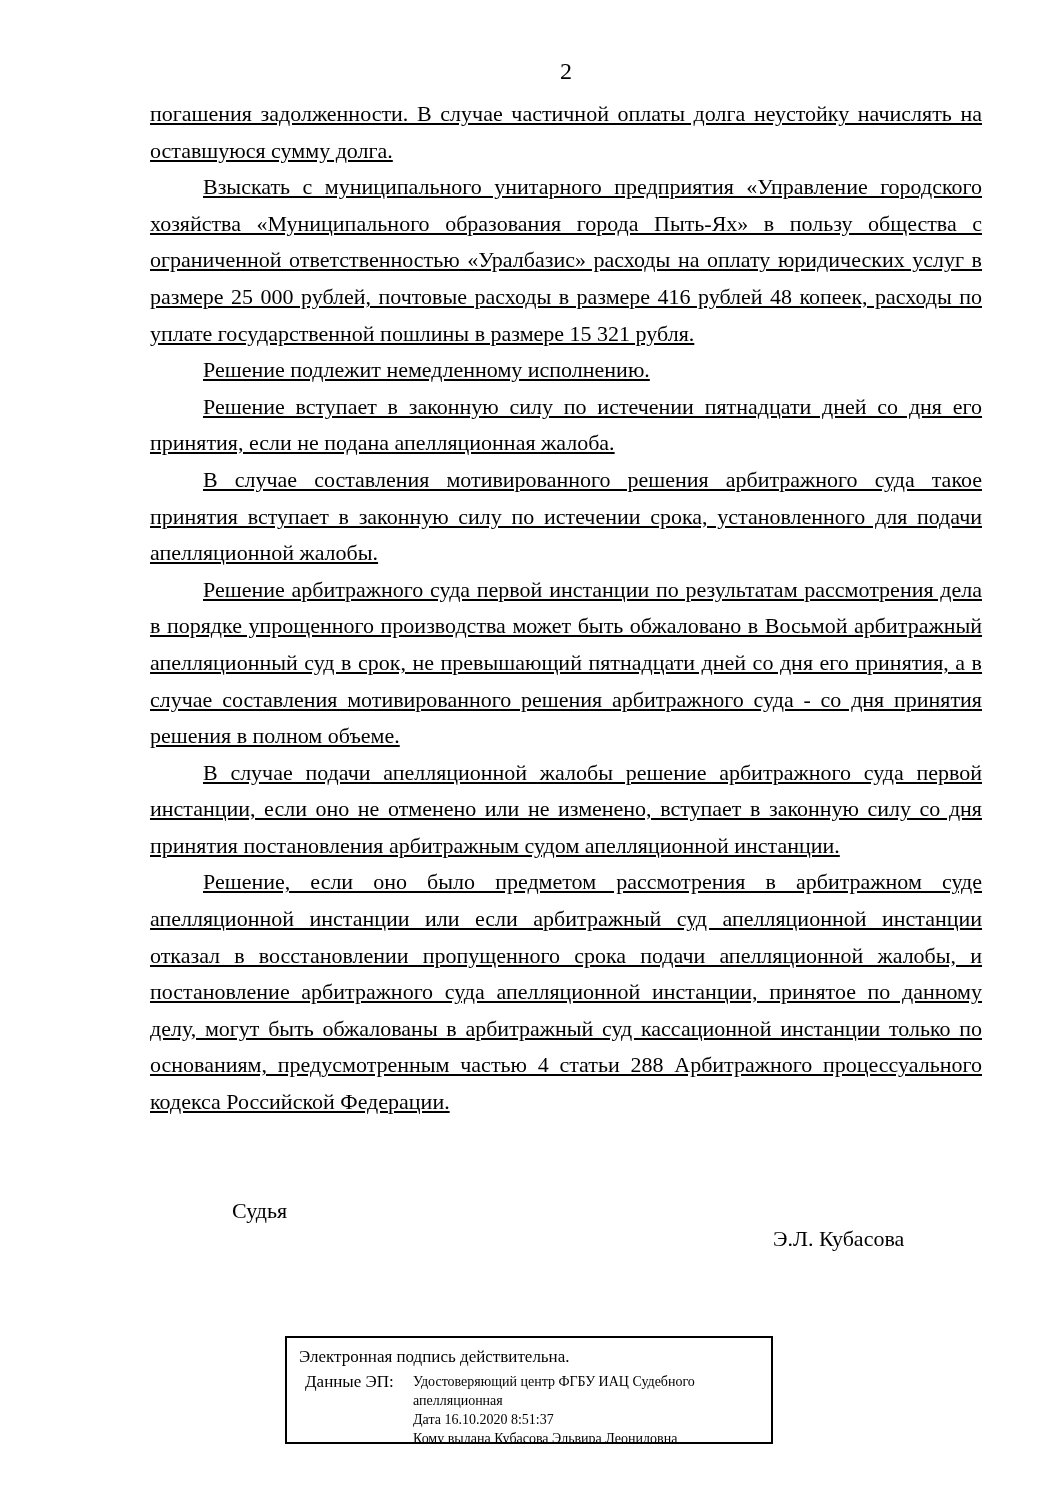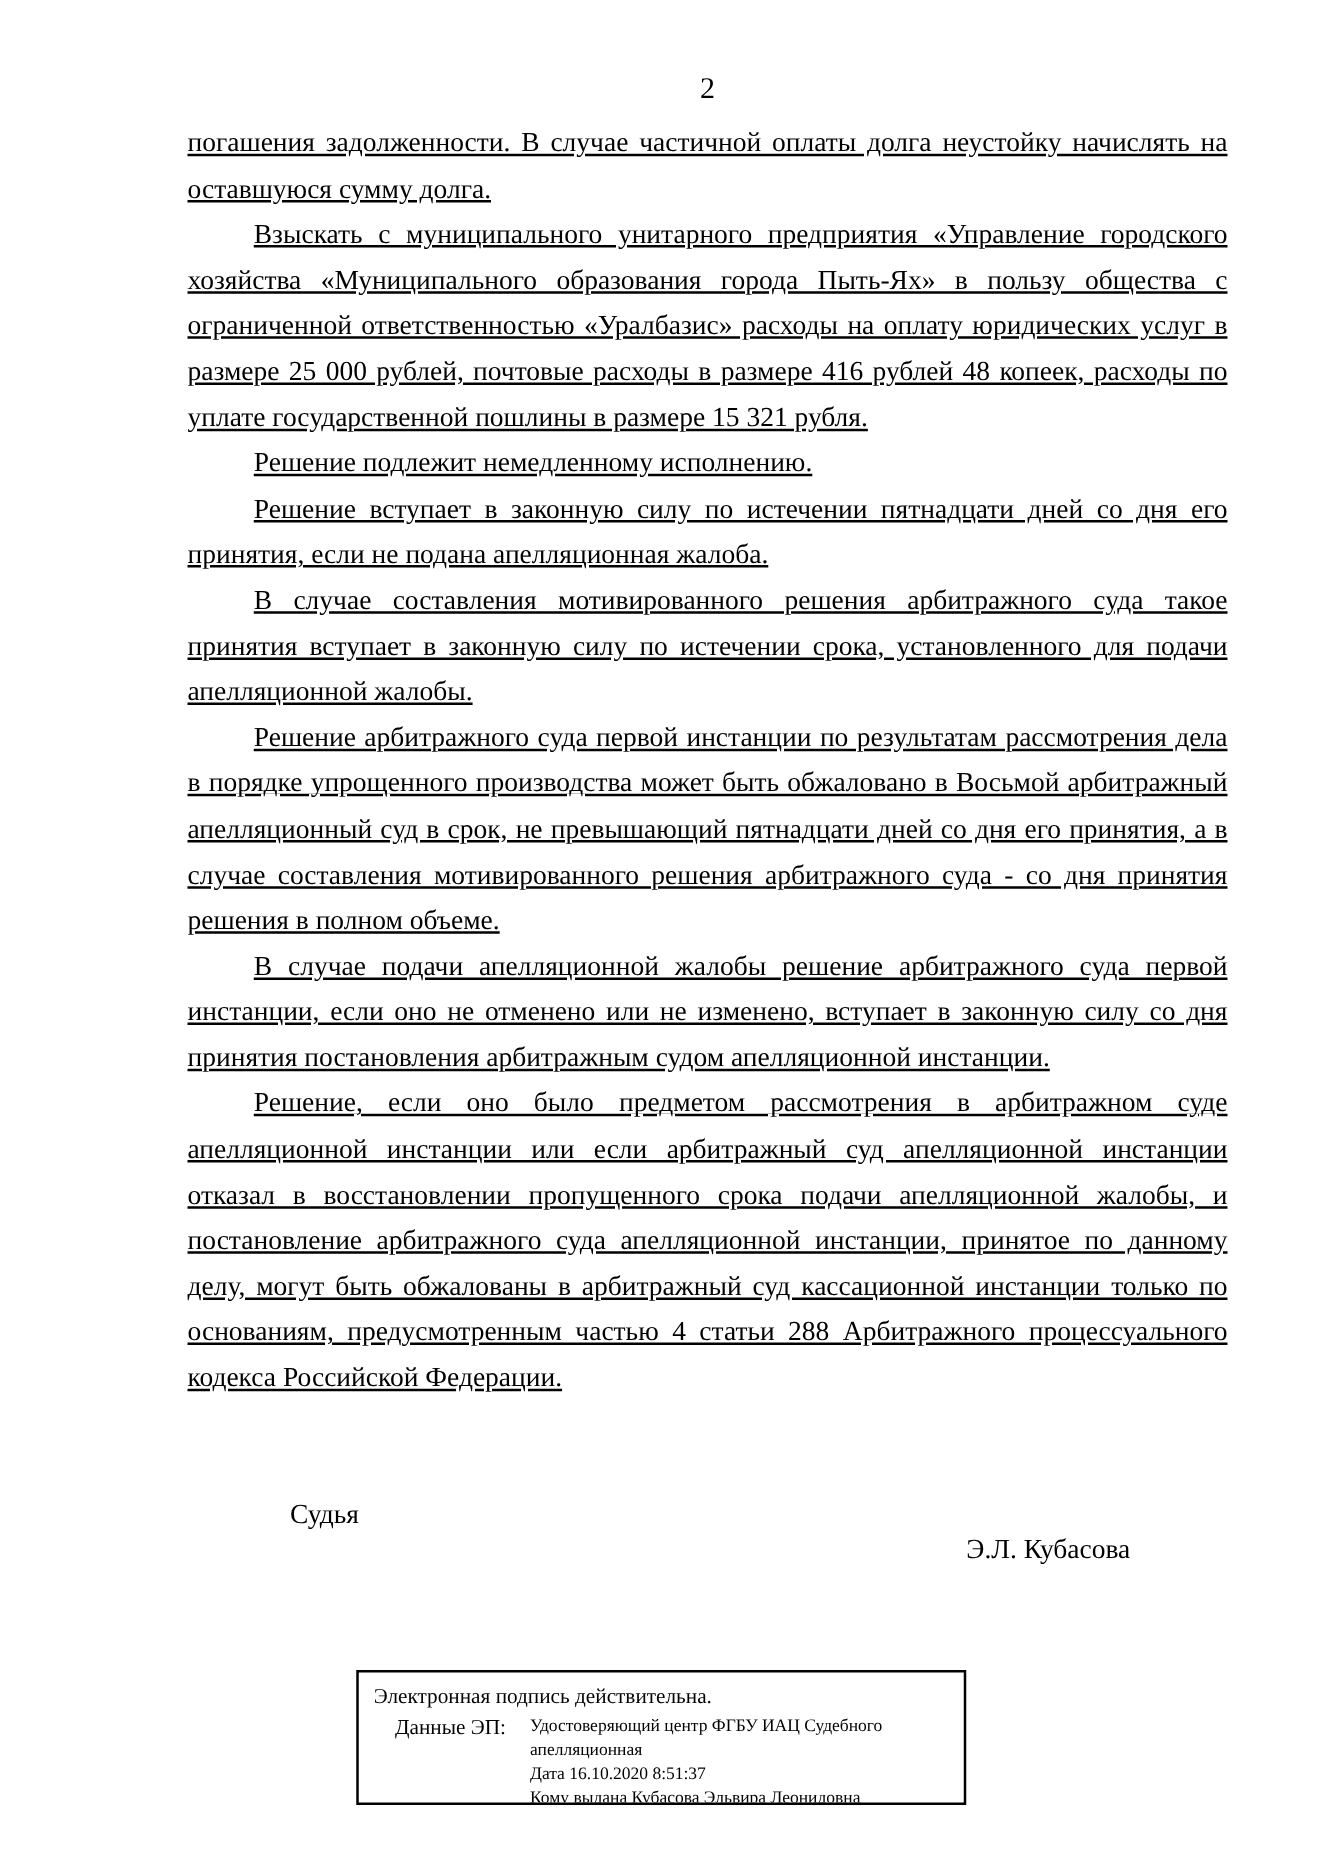--- a/index.html
+++ b/index.html
@@ -58,21 +58,21 @@
     overflow: hidden;
   }
   .stamp-line1 {
     font-size: 17px;
     line-height: 20px;
     padding: 9px 0 5px 12px;
   }
   .stamp-row {
     display: flex;
     align-items: flex-start;
-    padding-left: 29px;
+    padding-left: 18px;
   }
   .stamp-label {
     flex: none;
     width: 108px;
     font-size: 17px;
     line-height: 20px;
   }
   .stamp-details {
     font-size: 14px;
     line-height: 19px;

